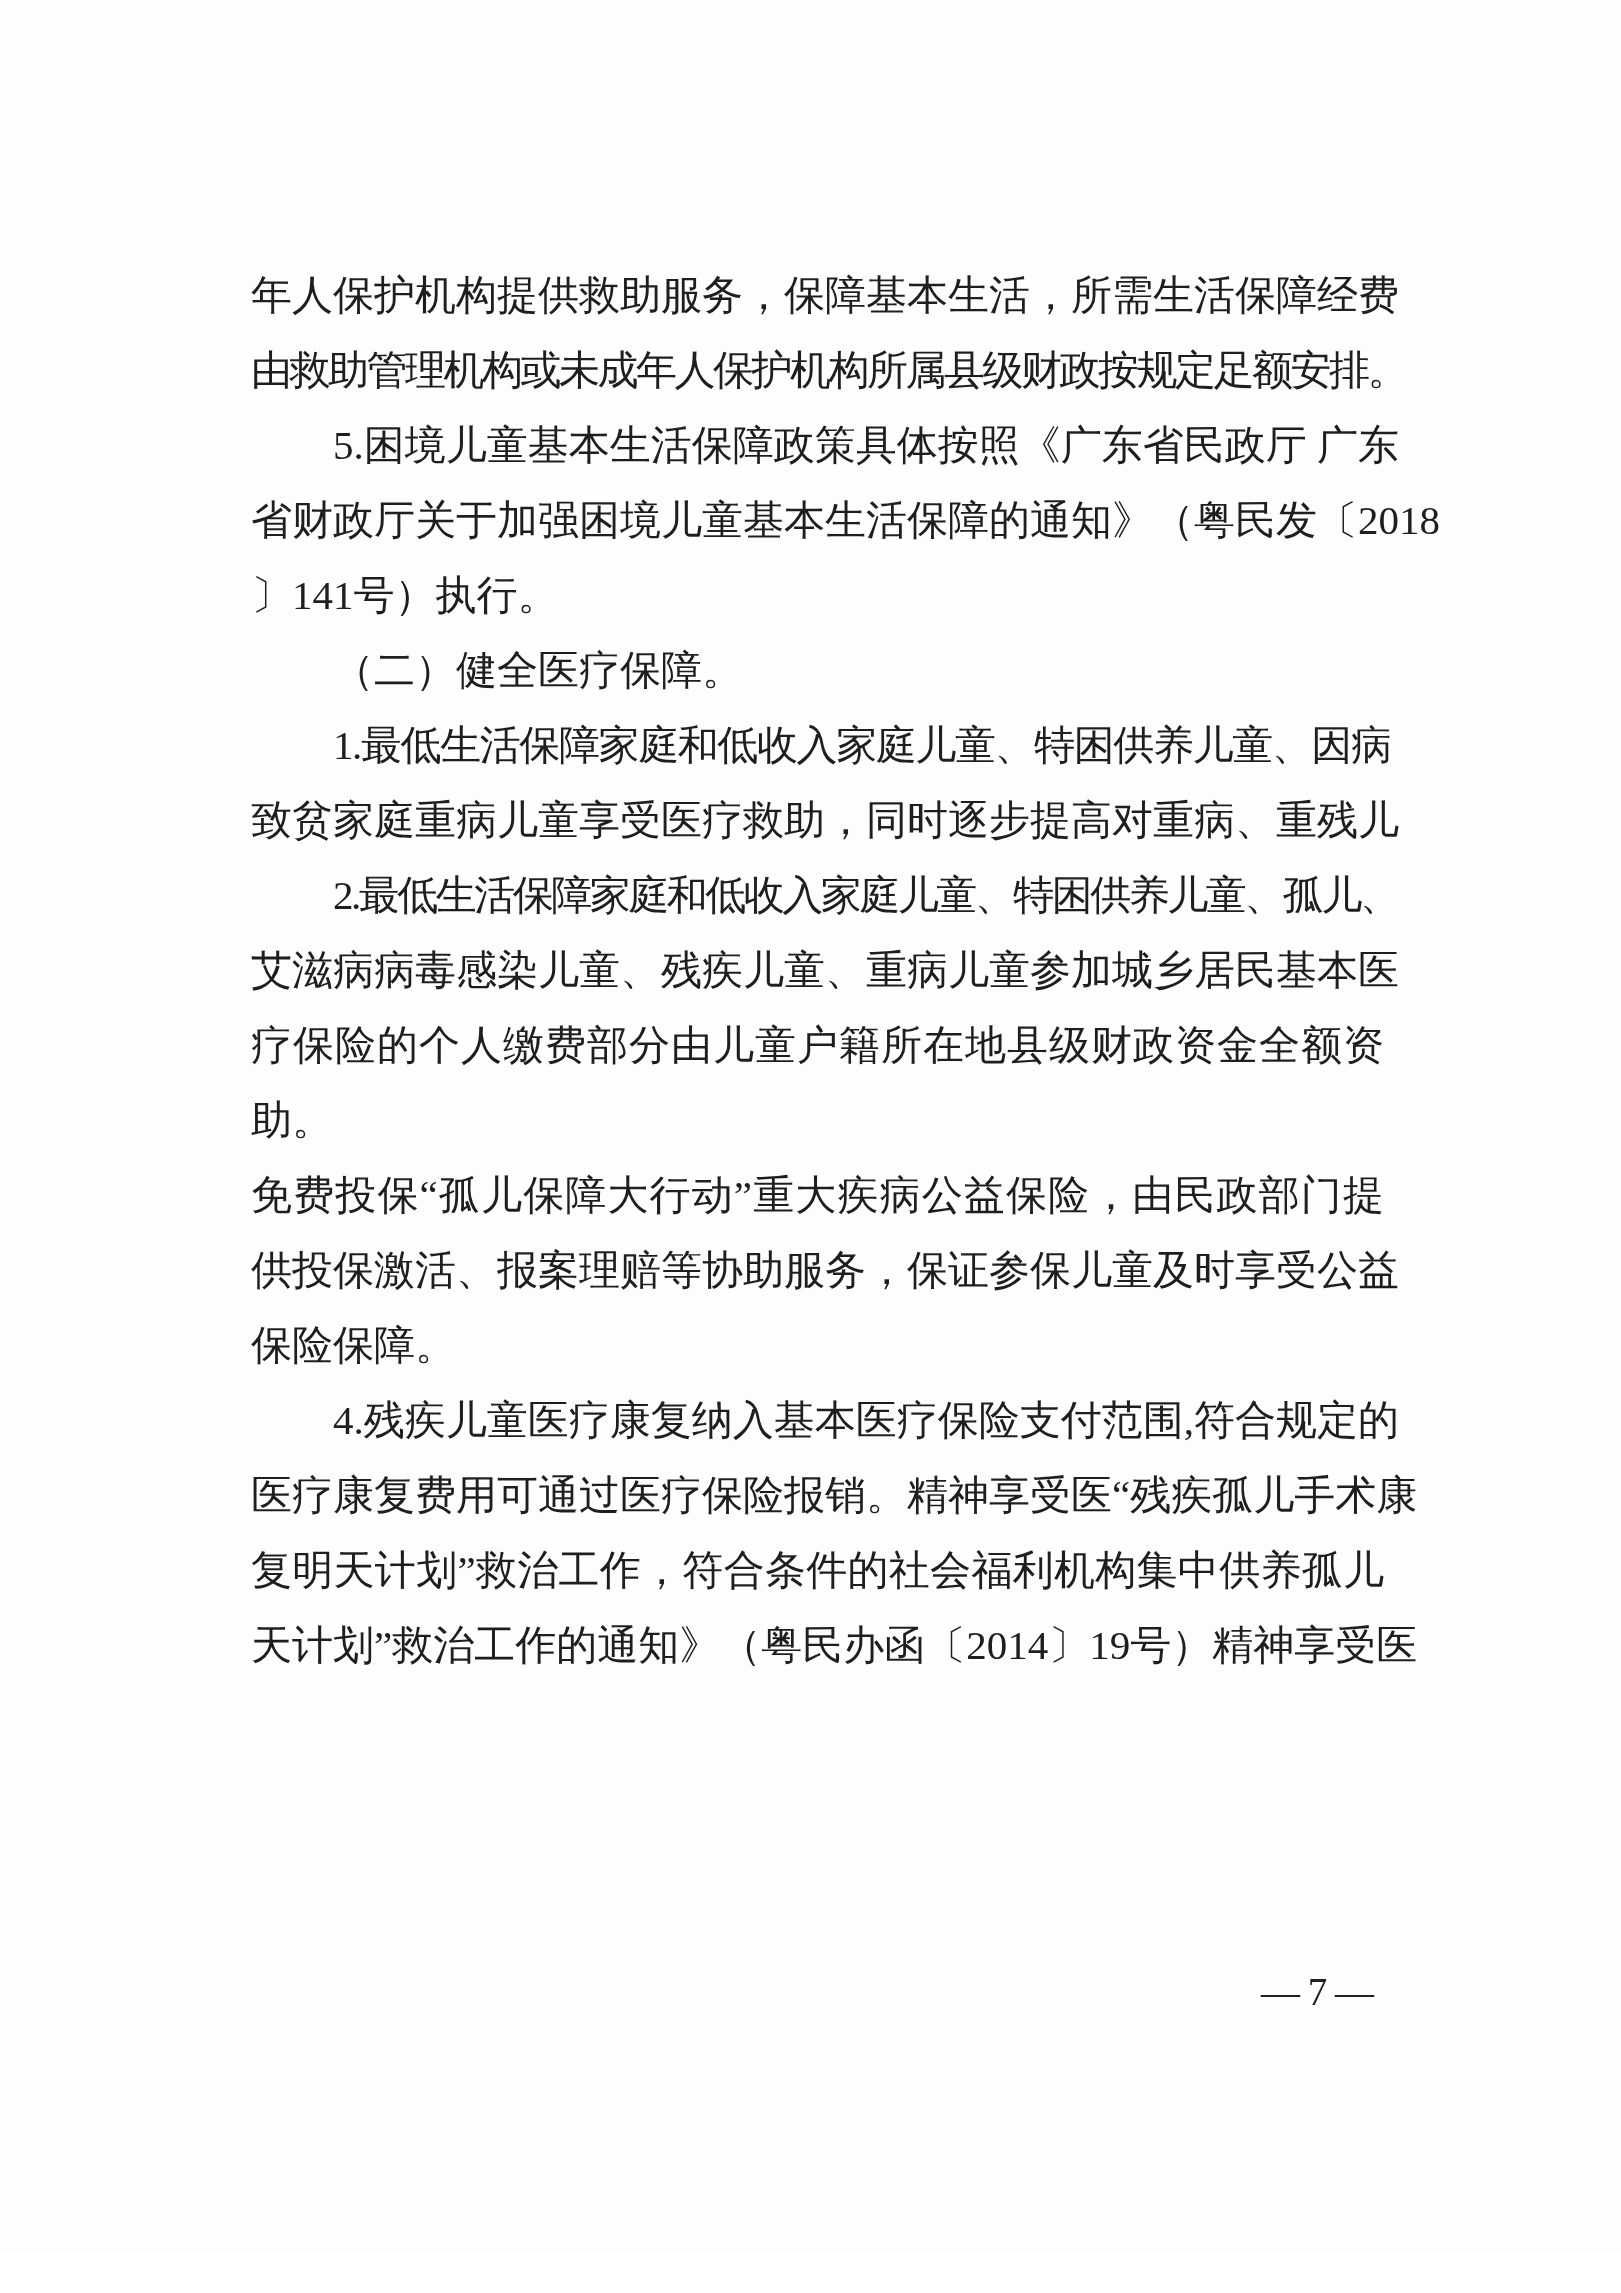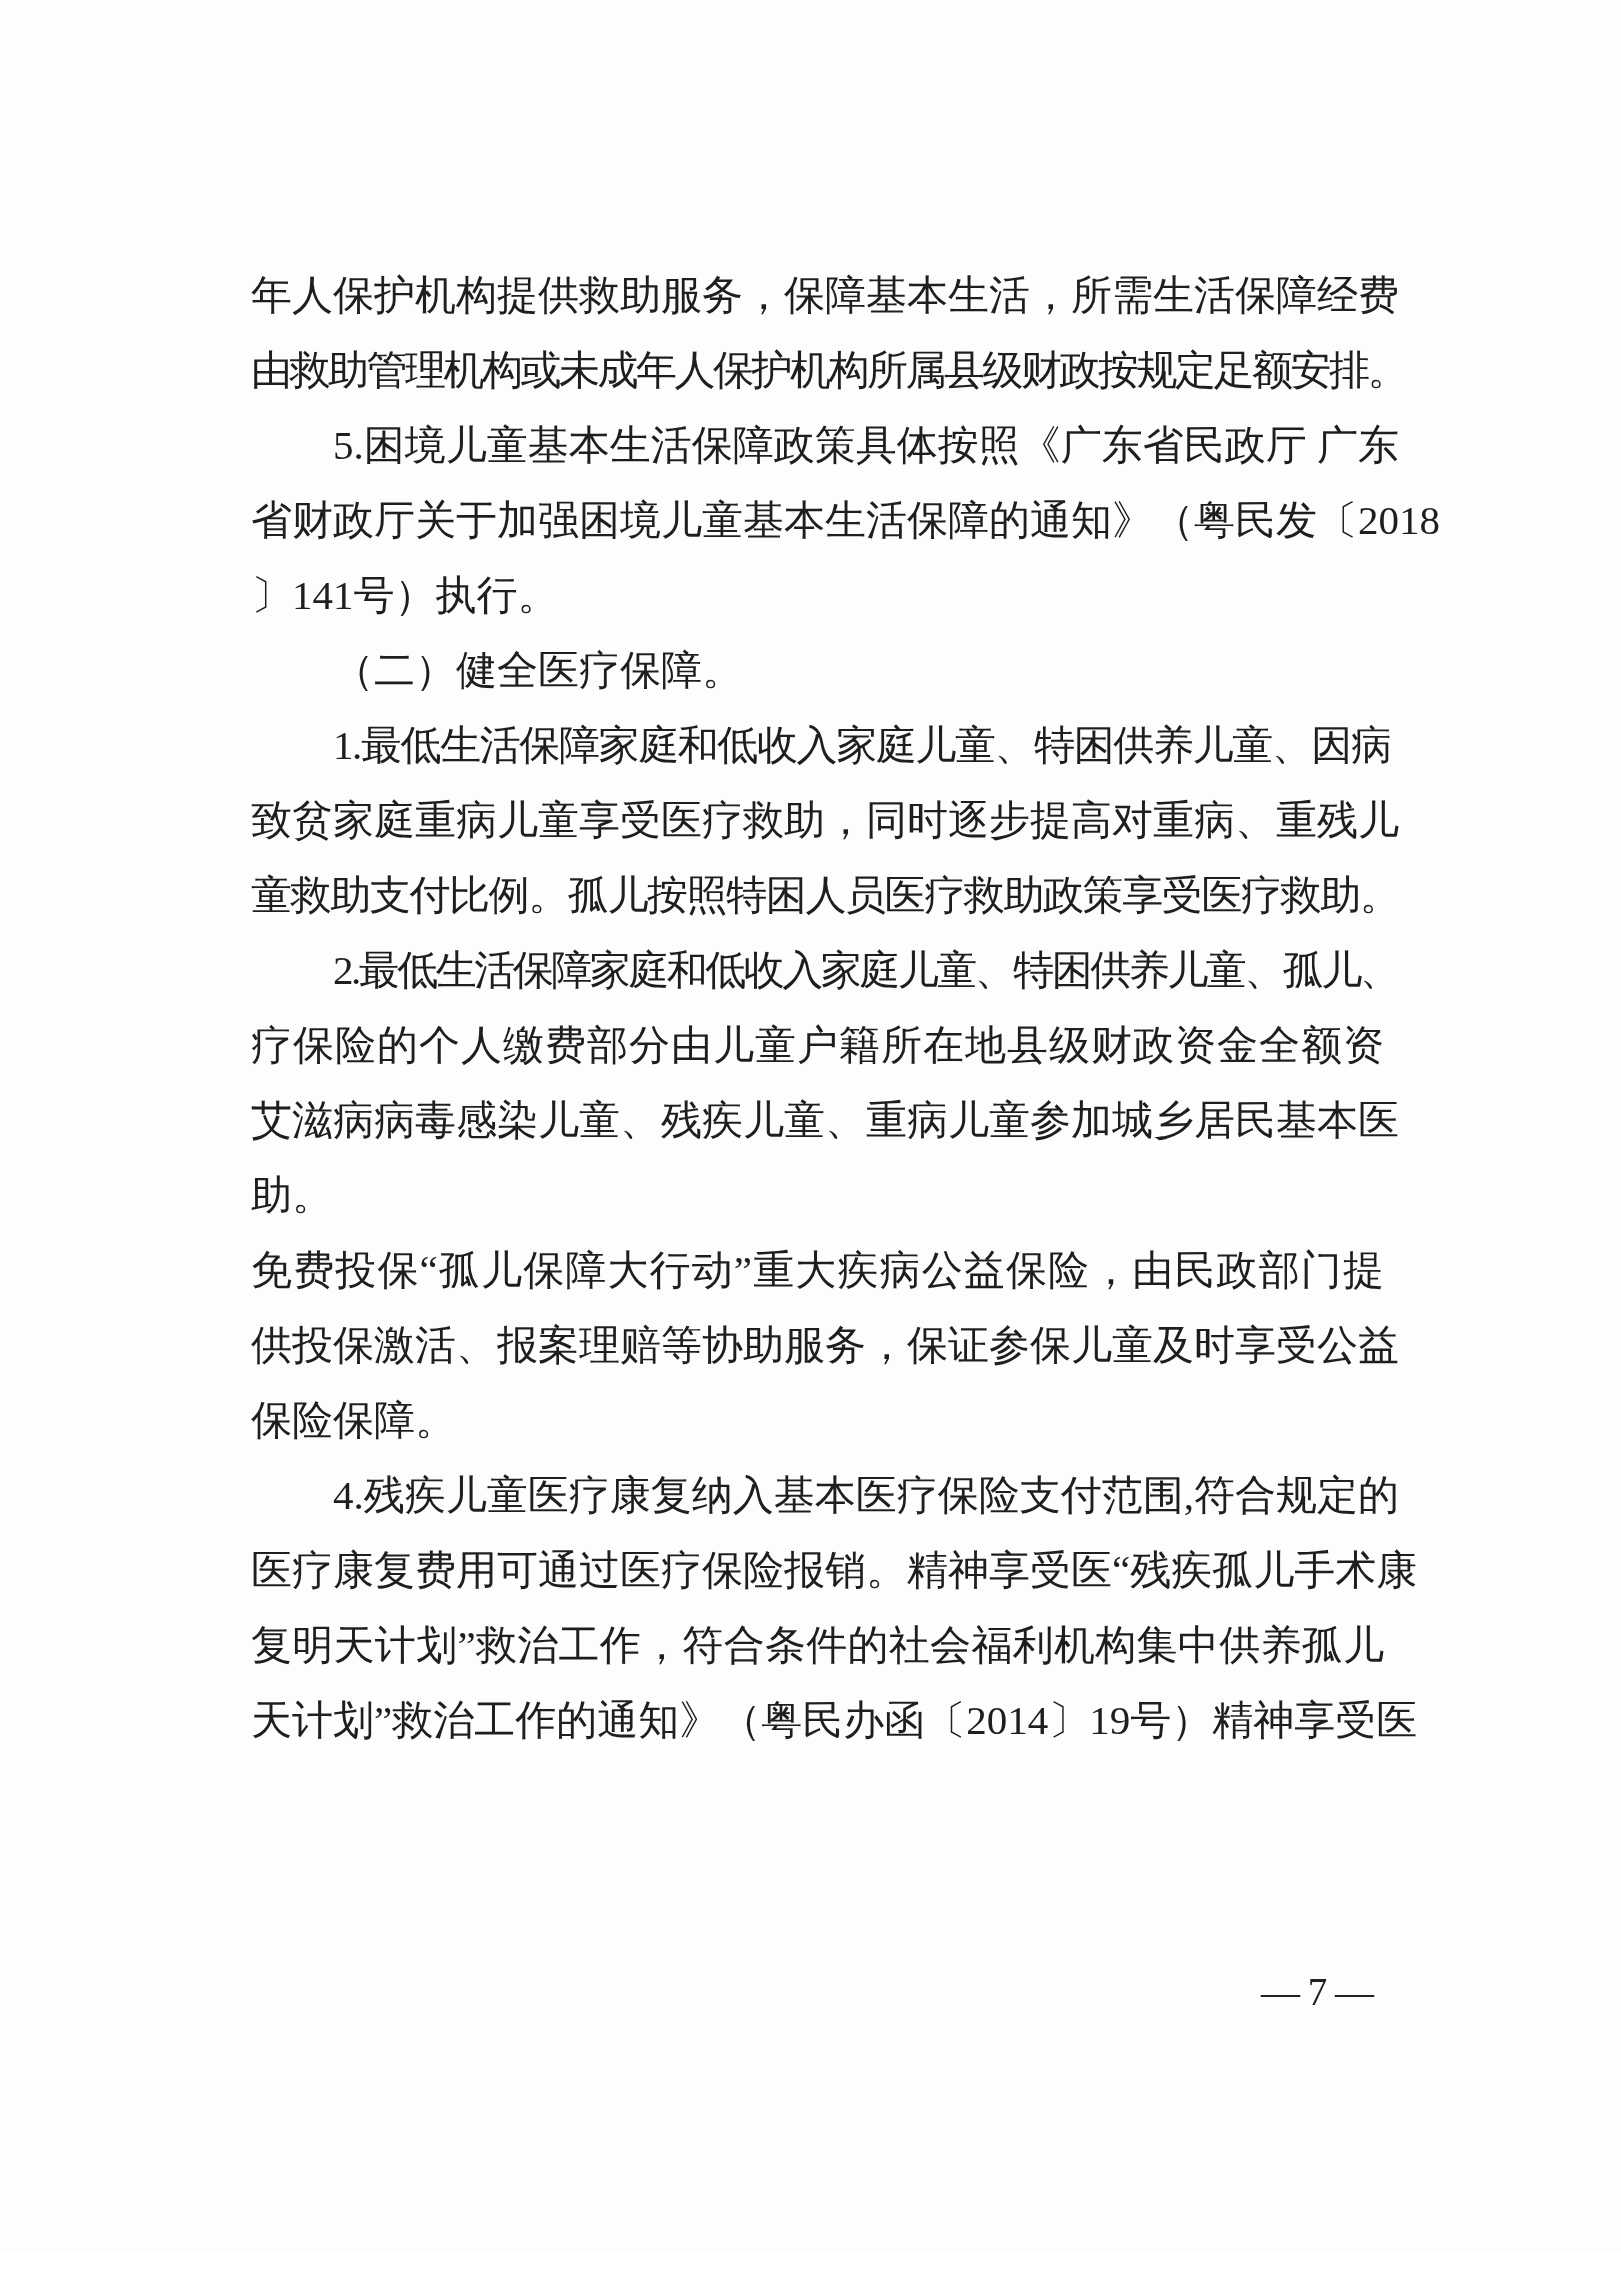--- a/index.html
+++ b/index.html
@@ -61,24 +61,23 @@
 <div class="page">
   <div class="text-block">
     <div class="line">年人保护机构提供救助服务，保障基本生活，所需生活保障经费</div>
     <div class="line tight2">由救助管理机构或未成年人保护机构所属县级财政按规定足额安排。</div>
     <div class="line indent">5.困境儿童基本生活保障政策具体按照《广东省民政厅 广东</div>
     <div class="line">省财政厅关于加强困境儿童基本生活保障的通知》（粤民发〔2018</div>
     <div class="line short">〕141号）执行。</div>
     <div class="line short indent">（二）健全医疗保障。</div>
     <div class="line indent tight">1.最低生活保障家庭和低收入家庭儿童、特困供养儿童、因病</div>
     <div class="line">致贫家庭重病儿童享受医疗救助，同时逐步提高对重病、重残儿</div>
-    <div class="line tight">童救助支付比例。孤儿按照特困人员医疗救助政策享受医疗救助。</div>
     <div class="line indent tight2">2.最低生活保障家庭和低收入家庭儿童、特困供养儿童、孤儿、</div>
+    <div class="line">艾滋病病毒感染儿童、残疾儿童、重病儿童参加城乡居民基本医</div>
     <div class="line">疗保险的个人缴费部分由儿童户籍所在地县级财政资金全额资</div>
-    <div class="line">艾滋病病毒感染儿童、残疾儿童、重病儿童参加城乡居民基本医</div>
     <div class="line short">助。</div>
     <div class="line">免费投保“孤儿保障大行动”重大疾病公益保险，由民政部门提</div>
     <div class="line">供投保激活、报案理赔等协助服务，保证参保儿童及时享受公益</div>
     <div class="line short">保险保障。</div>
     <div class="line indent">4.残疾儿童医疗康复纳入基本医疗保险支付范围,符合规定的</div>
     <div class="line">医疗康复费用可通过医疗保险报销。精神享受医“残疾孤儿手术康</div>
     <div class="line">复明天计划”救治工作，符合条件的社会福利机构集中供养孤儿</div>
     <div class="line">天计划”救治工作的通知》（粤民办函〔2014〕19号）精神享受医</div>
   </div>
 

